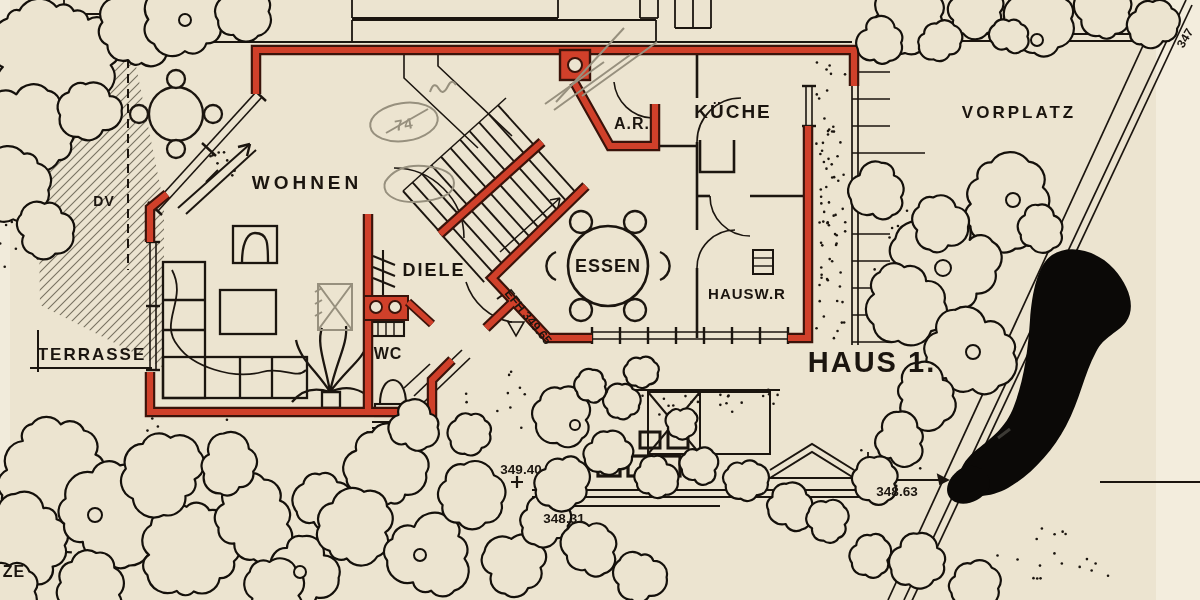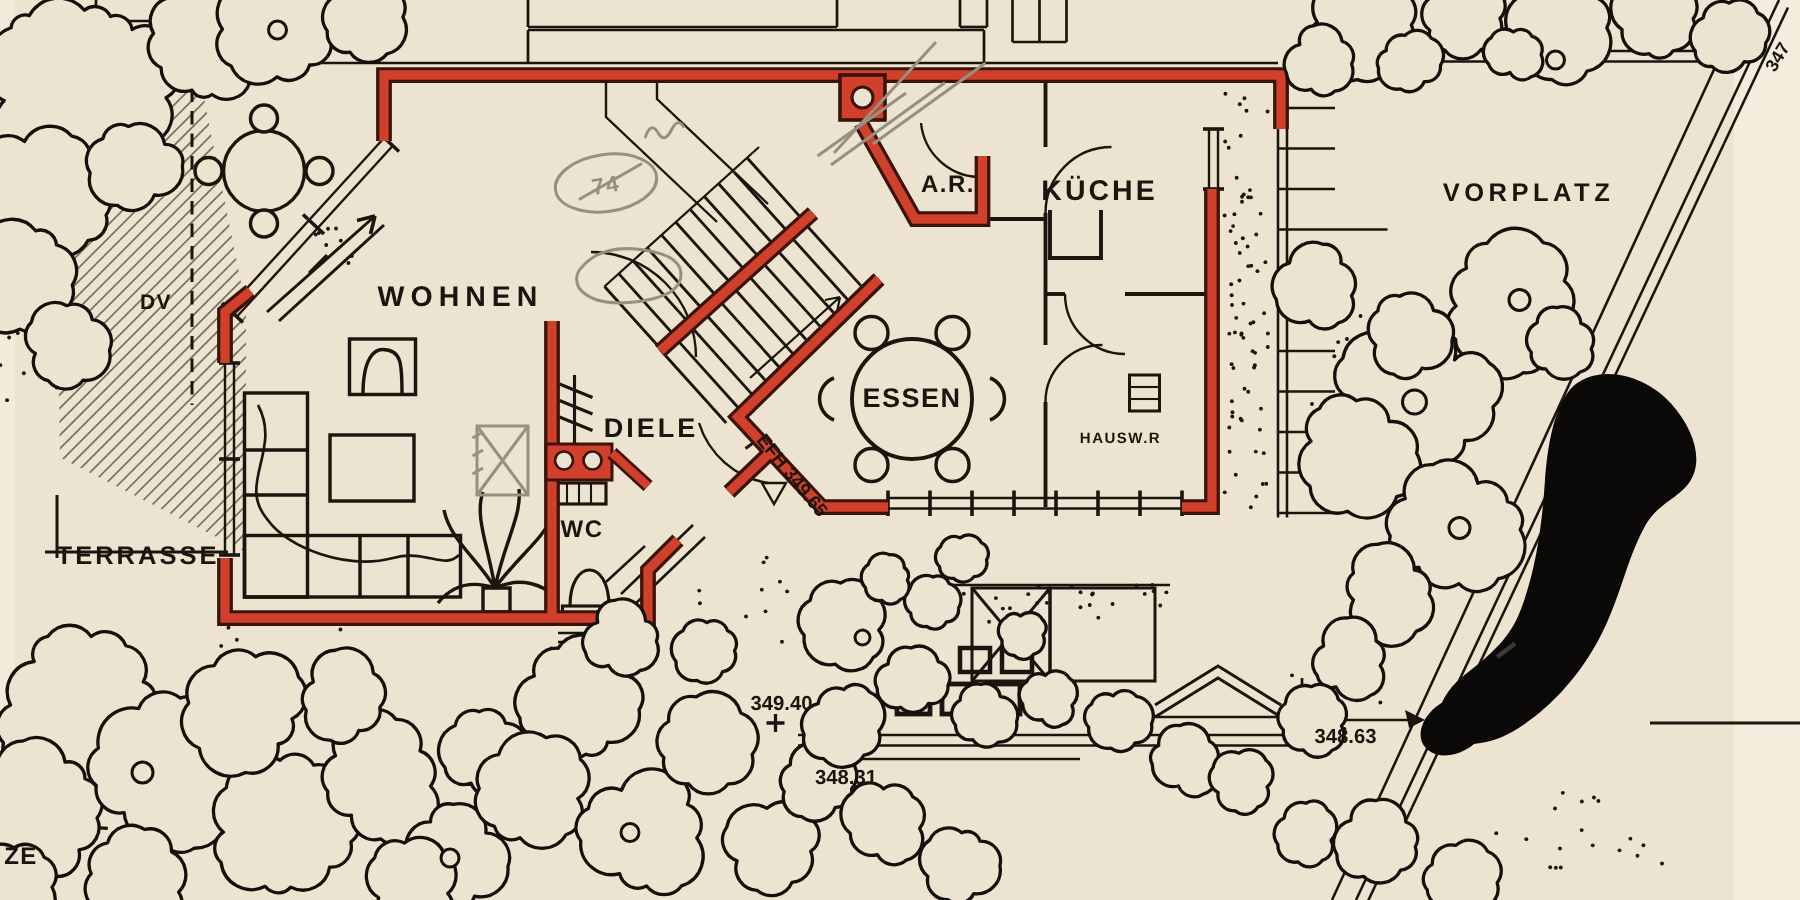--- a/index.html
+++ b/index.html
@@ -1,20 +1,20 @@
 <!DOCTYPE html>
 <html><head>
 <meta charset="utf-8">
 <style>
   html,body{margin:0;padding:0;}
   body{width:1200px;height:600px;overflow:hidden;background:#e9e1cd;font-family:"Liberation Sans",sans-serif;}
   #stage{position:relative;width:1200px;height:600px;}
   #plan{position:absolute;left:0;top:0;}
   .lbl{position:absolute;transform:translate(-50%,-50%);font-weight:bold;color:#1b150f;white-space:nowrap;letter-spacing:1px;}
-  .lbl.big{letter-spacing:2px;margin-top:16px;}
+  .lbl.big{letter-spacing:2px;}
   .pencil{color:#97907e;}
 </style>
 </head>
 <body>
 
 <div id="stage">
 <svg id="plan" width="1200" height="600" viewBox="0 0 1200 600">
 
   <rect x="0" y="0" width="1200" height="600" fill="#ece4d0"></rect>
   <rect x="1156" y="0" width="44" height="600" fill="#f3eddd"></rect>
@@ -670,24 +670,25 @@
     <path d="M998,438 l12,-9" stroke="#3c3a35" stroke-width="3" fill="none"></path>
   </g>
 </svg>
 
 <div class="lbl big" style="left:307px;top:183px;font-size:19px;letter-spacing:4px;">WOHNEN</div>
 <div class="lbl big" style="left:733px;top:112px;font-size:19px;">KÜCHE</div>
 <div class="lbl" style="left:632px;top:124px;font-size:16px;">A.R.</div>
 <div class="lbl" style="left:608px;top:266px;font-size:18px;">ESSEN</div>
 <div class="lbl big" style="left:434px;top:270px;font-size:18px;">DIELE</div>
 <div class="lbl" style="left:388px;top:354px;font-size:16px;">WC</div>
-<div class="lbl" style="left:747px;top:293px;font-size:10px;">HAUSW.R</div>
+<div class="lbl" style="left:747px;top:293px;font-size:15px;">HAUSW.R</div>
 <div class="lbl big" style="left:92px;top:355px;font-size:17px;">TERRASSE</div>
 <div class="lbl big" style="left:1019px;top:113px;font-size:17px;letter-spacing:3px;">VORPLATZ</div>
 <div class="lbl" style="left:104px;top:169px;font-size:14px;margin-top:32px;">DV</div>
+<div class="lbl big" style="left:872px;top:362px;font-size:29px;">HAUS 1.</div>
 <div class="lbl" style="left:14px;top:572px;font-size:16px;">ZE</div>
 <div class="lbl" style="left:521px;top:469px;font-size:13.5px;letter-spacing:0;">349.40</div>
 <div class="lbl" style="left:564px;top:518px;font-size:13.5px;letter-spacing:0;">348.31</div>
 <div class="lbl" style="left:897px;top:491px;font-size:13.5px;letter-spacing:0;">348.63</div>
 <div class="lbl" style="left:528px;top:317px;font-size:12.5px;letter-spacing:0;transform:translate(-50%,-50%) rotate(51deg);">EFH 349.65</div>
 <div class="lbl" style="left:1185px;top:38px;font-size:12px;letter-spacing:0;transform:translate(-50%,-50%) rotate(-59deg);">347</div>
 <div class="lbl pencil" style="left:404px;top:124px;font-size:15px;transform:translate(-50%,-50%) rotate(-10deg);">74</div>
 </div>
 
 </body></html>

